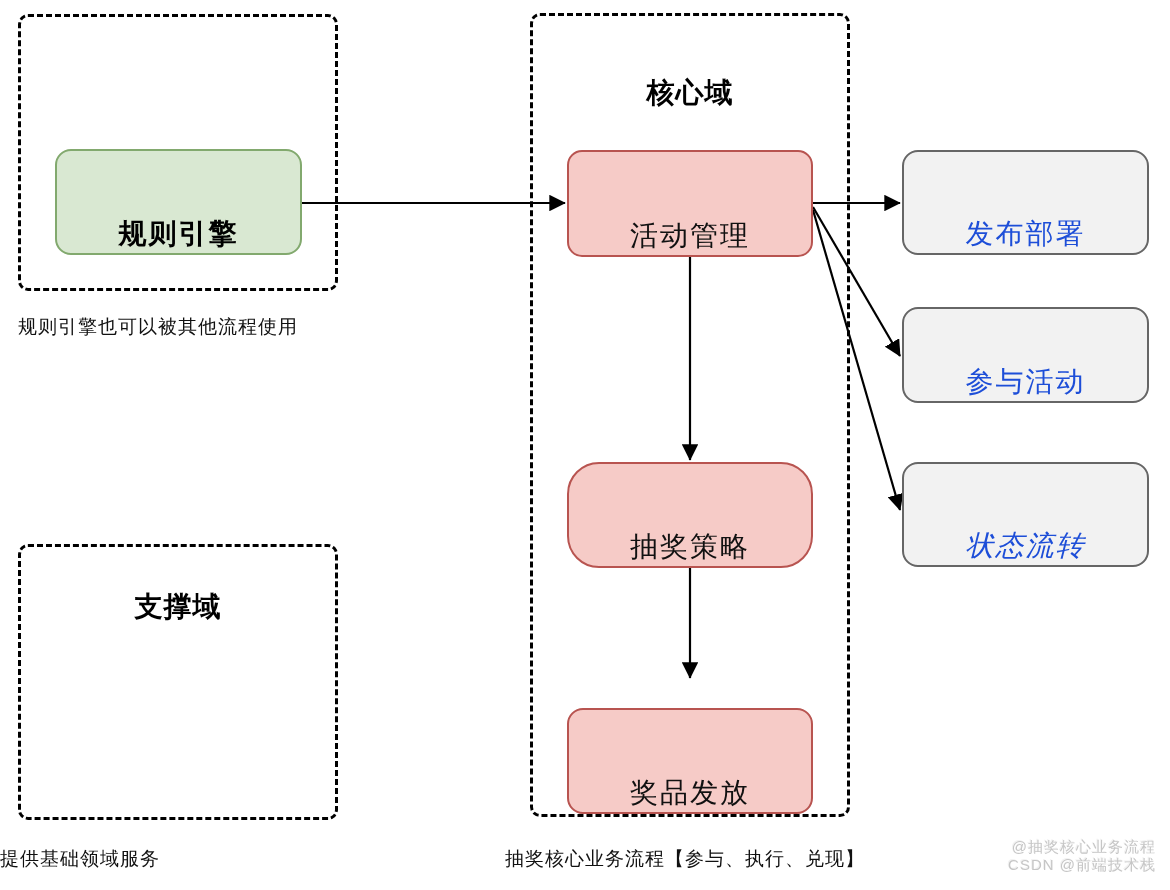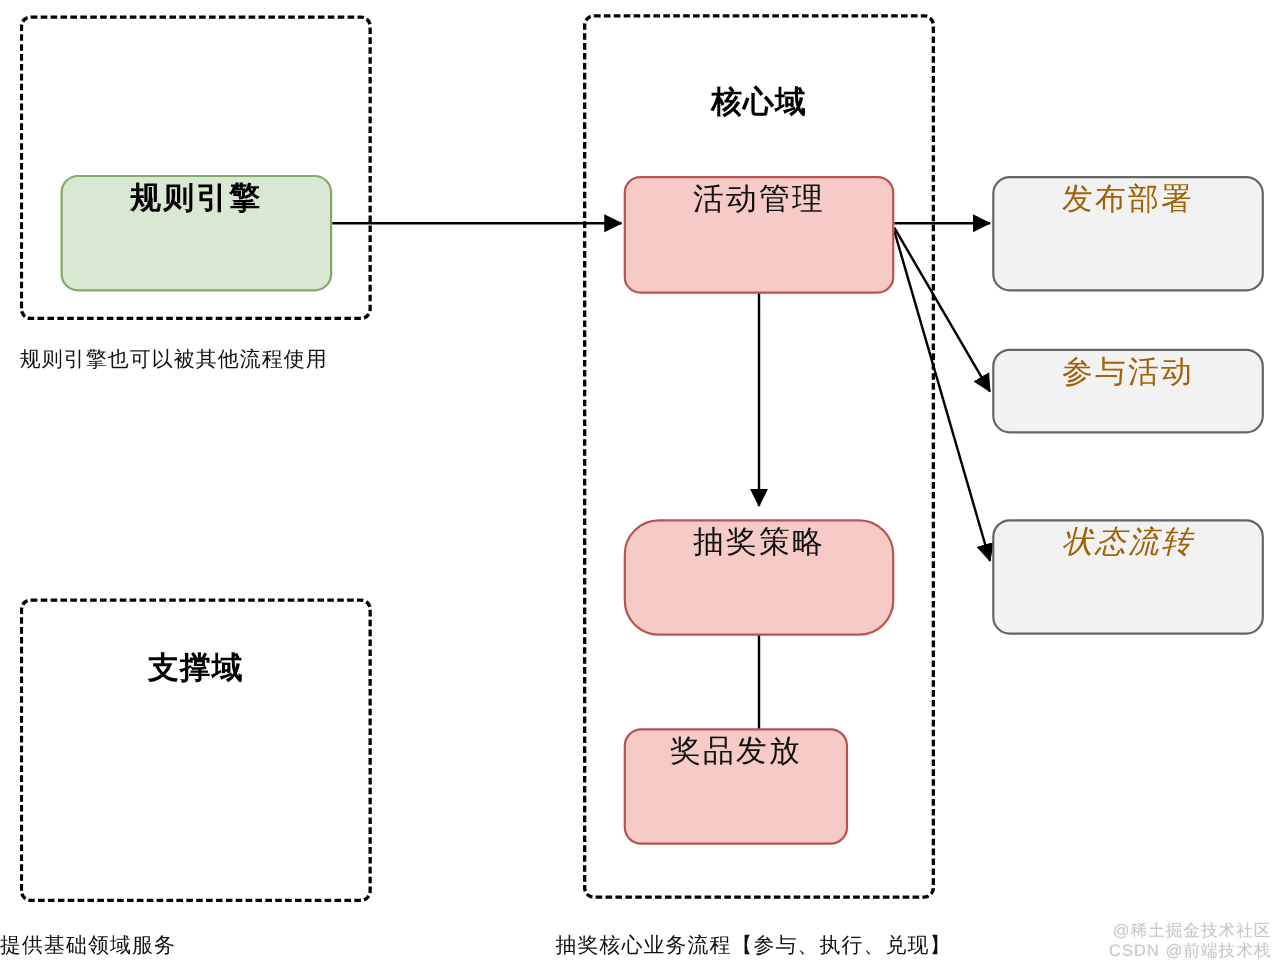--- a/index.html
+++ b/index.html
@@ -28,41 +28,40 @@
     font-size: 28px;
     font-weight: 700;
     color: #000000;
     letter-spacing: 1px;
   }
   .node {
     position: absolute;
     box-sizing: border-box;
     border-radius: 16px;
     display: flex;
-    align-items: flex-start;
+    align-items: flex-end;
     justify-content: center;
     font-size: 28px;
     color: #111111;
     letter-spacing: 2px;
-    margin-top: 10px;
   }
   .node.green {
     background: #d9e8d2;
     border: 2px solid #82a96e;
     font-weight: 700;
     color: #000000;
   }
   .node.pink {
     background: #f6cbc7;
     border: 2px solid #b85450;
   }
   .node.gray {
     background: #f2f2f2;
     border: 2px solid #666666;
-    color: #a16207;
+    color: #1d4ed8;
   }
   .node.blue {
     background: #b4c7d4;
     border: 2px solid #2d4a63;
     color: #0b1c2a;
   }
   .caption {
     position: absolute;
     text-align: left;
     font-size: 19px;
@@ -120,36 +119,36 @@
     <span>规则引擎</span>
   </div>
 
 
   <div class="node pink" style="left:567px; top:150px; width:246px; height:107px;border-radius:15px;">
     <span>活动管理</span>
   </div>
   <div class="node pink" style="left:567px; top:462px; width:246px; height:106px;border-radius:32px;">
     <span>抽奖策略</span>
   </div>
-  <div class="node pink" style="left:567px; top:652px; width:204px; height:106px;">
+  <div class="node pink" style="left:567px; top:708px; width:246px; height:106px;">
     <span>奖品发放</span>
   </div>
 
   <div class="node gray" style="left:902px; top:150px; width:247px; height:105px;">
     <span>发布部署</span>
   </div>
-  <div class="node gray" style="left:902px; top:307px; width:247px; height:77px;">
+  <div class="node gray" style="left:902px; top:307px; width:247px; height:96px;">
     <span>参与活动</span>
   </div>
   <div class="node gray" style="left:902px; top:462px; width:247px; height:105px;font-style:italic;">
     <span>状态流转</span>
   </div>
 
   <div class="caption" style="left:18px; top:314px; width:320px;">规则引擎也可以被其他流程使用</div>
   <div class="caption" style="left:505px; top:846px; width:370px;">抽奖核心业务流程【参与、执行、兑现】</div>
   <div class="caption" style="left:0; top:846px; width:320px;">提供基础领域服务</div>
 
   <div class="watermark">
-    <div>@稀土掘金技术社区</div>
+    <div>@抽奖核心业务流程</div>
     <div>CSDN @前端技术栈</div>
   </div>
 
 </div>
 
 </body></html>

